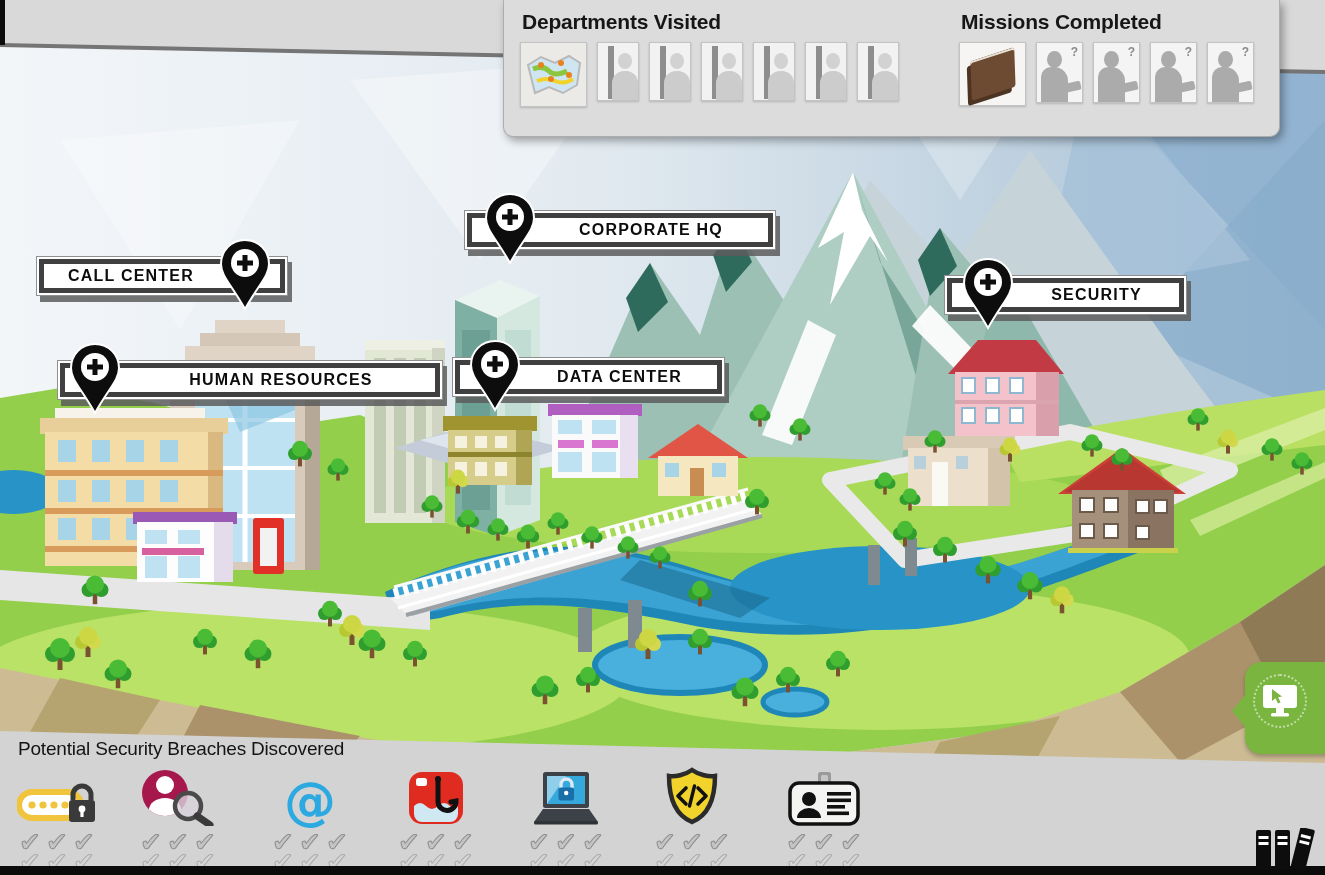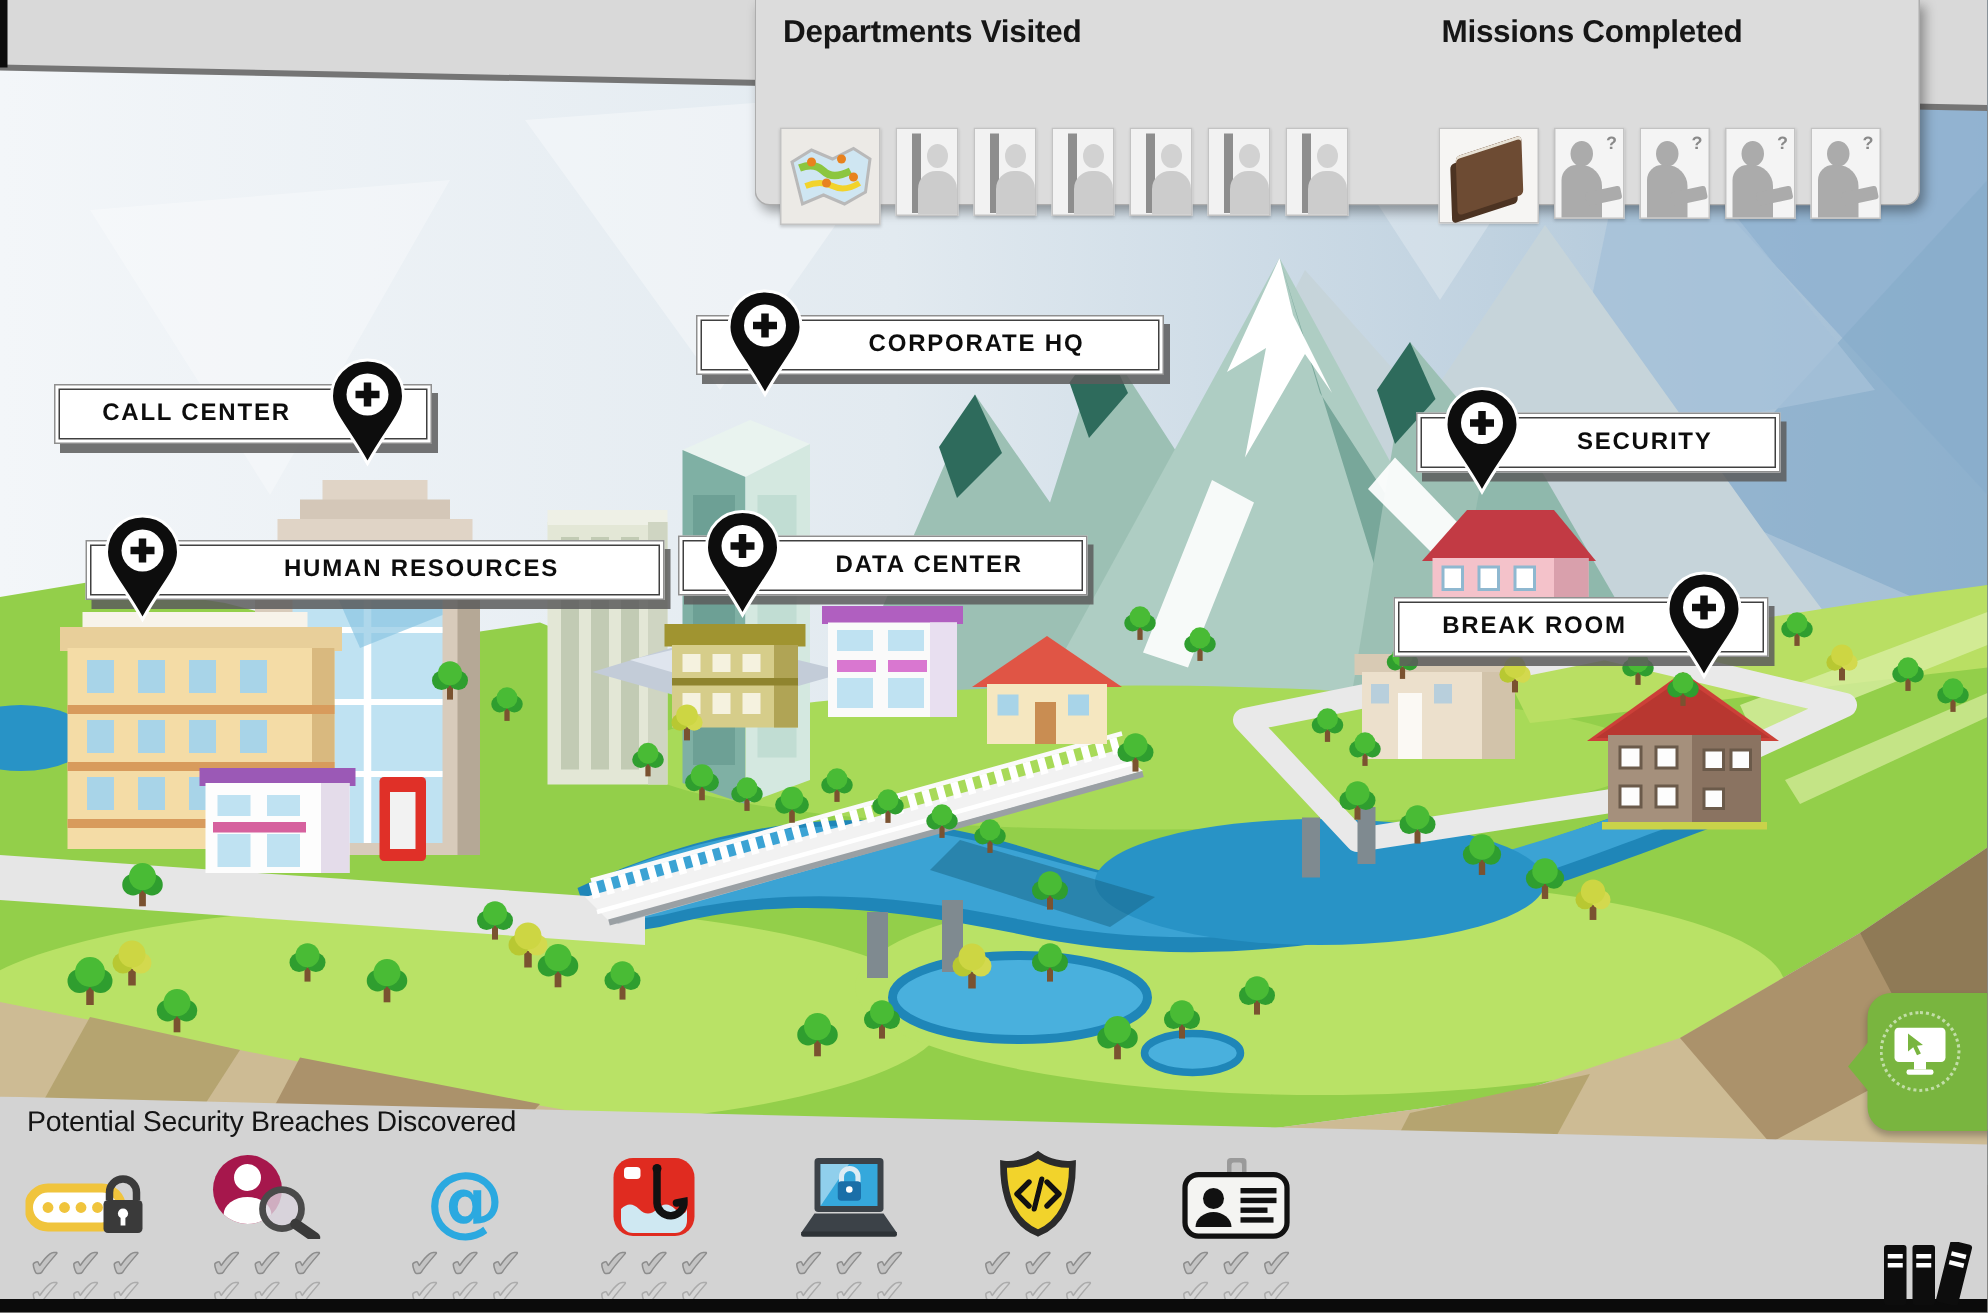--- a/index.html
+++ b/index.html
@@ -8,21 +8,21 @@
   #stage{ position:relative; width:1325px; height:875px; overflow:hidden; background:#e8eef3; }
 
   
   #map-svg{ position:absolute; left:0; top:0; z-index:1; }
 
   
   .hud{ position:absolute; left:503px; top:0; width:777px; height:137px; z-index:30;
         background:#dcdcdc; border:1px solid #adadad; border-top:none;
         border-radius:0 0 10px 10px; box-shadow:3px 4px 8px rgba(0,0,0,.35);
         display:flex; padding:8px 14px 0 16px; }
-  .hud-section{ display:flex; flex-direction:column;gap:43px; }
+  .hud-section{ display:flex; flex-direction:column; }
   .hud-title{ font-size:21px; font-weight:bold; color:#161616; letter-spacing:-.2px; margin:2px 0 8px 2px; }
   .tile-row{ display:flex; align-items:flex-start; gap:10px; }
   .tile{ background:#fff; border:1px solid #c3c3c3; box-shadow:0 1px 2px rgba(0,0,0,.18); }
   .tile-map{ width:67px; height:65px; background:#eceae6; display:flex; align-items:center; justify-content:center; }
   .tile-person{ width:42px; height:59px; position:relative; background:#f2f2f2; overflow:hidden; }
   .tile-person .door-bar{ position:absolute; left:10px; top:3px; width:6px; height:53px; background:#8e8e8e; }
   .tile-person .p-head{ position:absolute; left:20px; top:10px; width:14px; height:16px; border-radius:50%; background:#d2d2d2; }
   .tile-person .p-body{ position:absolute; left:14px; top:28px; width:26px; height:31px; border-radius:12px 12px 0 0; background:#cccccc; }
   .tile-book{ width:67px; height:64px; background:#f6f5f3; display:flex; align-items:center; justify-content:center; }
   .tile-unknown{ width:47px; height:61px; position:relative; background:#f4f4f4; overflow:hidden; }
@@ -31,21 +31,21 @@
   .tile-unknown .s-body{ position:absolute; left:4px; top:24px; width:27px; height:37px; border-radius:10px 14px 0 0; background:#ababab; }
   .tile-unknown .s-book{ position:absolute; left:20px; top:40px; width:24px; height:9px; background:#ababab; transform:rotate(-12deg); border-radius:2px; }
   .hud-missions{ margin-left:60px; }
   .book3d{ width:46px; height:38px; background:#6d4b33; border-radius:3px;
            transform:rotate(-18deg) skewX(-16deg); box-shadow:-4px 4px 0 #4c3322, 0 2px 0 #e8e2d6 inset; }
 
   
   .loc{ position:absolute; z-index:20; height:40px; }
   .loc-box{ position:absolute; left:0; top:0; width:100%; height:100%; background:#fff;
             border:1px solid #8f8f8f; box-shadow:4px 6px 0 rgba(92,92,92,.85); }
-  .loc-box-inner{ position:absolute; left:2px; top:2px; right:2px; bottom:2px; border:1px solid #404040;
+  .loc-box-inner{ position:absolute; left:2px; top:2px; right:2px; bottom:2px; border:5px solid #404040;
             display:flex; align-items:center; justify-content:center; }
   .loc-text{ font-size:16px; font-weight:bold; color:#0d0d0d; letter-spacing:1.2px; white-space:nowrap; }
   .pad-l .loc-box-inner{ padding-left:62px; }
   .pad-r .loc-box-inner{ padding-right:62px; }
   .pin{ position:absolute; top:-18px; width:54px; height:74px; z-index:5; }
 
   
   .bottom-panel{ position:absolute; left:0; top:720px; width:1325px; height:155px; z-index:40;
                  background:#d3d3d3; clip-path:polygon(0 11px,100% 43px,100% 100%,0 100%); }
   .breach-title{ position:absolute; left:18px; top:18px; font-size:19px; font-weight:normal; color:#141414; letter-spacing:-.2px; }
@@ -522,33 +522,20 @@
         </div>
       </div>
   <svg class="pin" style="left:17px;" viewBox="0 0 54 74">
         <path d="M27,2 C13,2 3,13 3,26 c0,12 10,20 24,45 c14,-25 24,-33 24,-45 C51,13 41,2 27,2 Z" fill="#0d0d0d" stroke="#ffffff" stroke-width="2"></path>
         <circle cx="27" cy="25" r="14" fill="#ffffff"></circle>
         <rect x="19" y="22.5" width="16" height="5" fill="#0d0d0d"></rect>
         <rect x="24.5" y="17" width="5" height="16" fill="#0d0d0d"></rect>
       </svg>
 </div>
 
-<div class="loc pad-r" style="left:929px; top:398px; width:250px;">
-  <div class="loc-box">
-        <div class="loc-box-inner">
-          <span class="loc-text">BREAK ROOM</span>
-        </div>
-      </div>
-  <svg class="pin" style="left:180px;" viewBox="0 0 54 74">
-        <path d="M27,2 C13,2 3,13 3,26 c0,12 10,20 24,45 c14,-25 24,-33 24,-45 C51,13 41,2 27,2 Z" fill="#0d0d0d" stroke="#ffffff" stroke-width="2"></path>
-        <circle cx="27" cy="25" r="14" fill="#ffffff"></circle>
-        <rect x="19" y="22.5" width="16" height="5" fill="#0d0d0d"></rect>
-        <rect x="24.5" y="17" width="5" height="16" fill="#0d0d0d"></rect>
-      </svg>
-</div>
 
 <div class="side-tab">
   <div class="arrow"></div>
   <div class="dot-ring">
     <svg width="36" height="32" viewBox="0 0 36 32">
       <rect x="1" y="0" width="34" height="23" rx="3" fill="#ffffff"></rect>
       <polygon points="10,4 10,16 13.5,13.2 16,18.5 18.6,17.3 16,12.2 20,11.6" fill="#79b53f"></polygon>
       <rect x="14" y="23" width="8" height="5" fill="#ffffff"></rect>
       <rect x="9" y="28" width="18" height="3.5" rx="1.5" fill="#ffffff"></rect>
     </svg>

